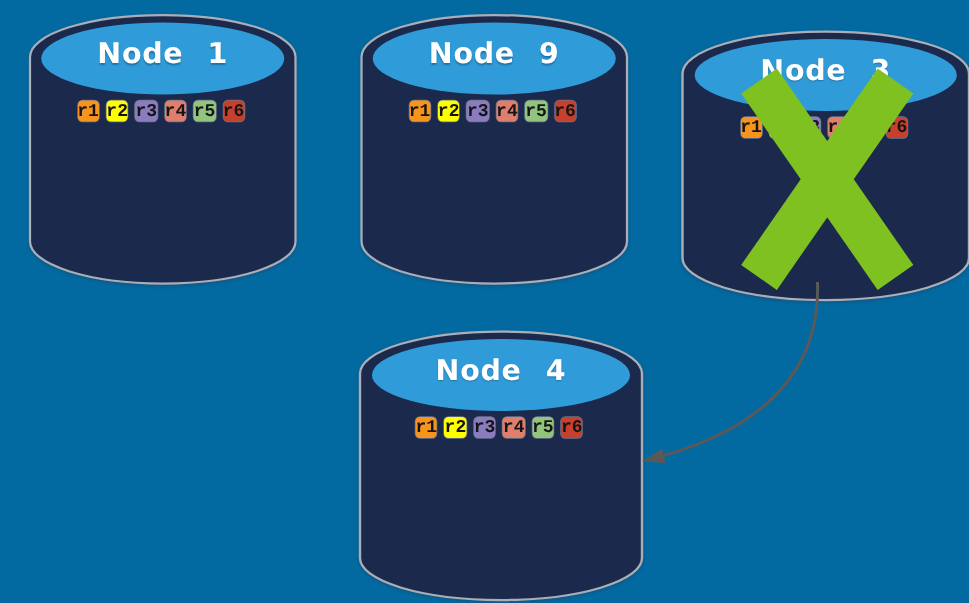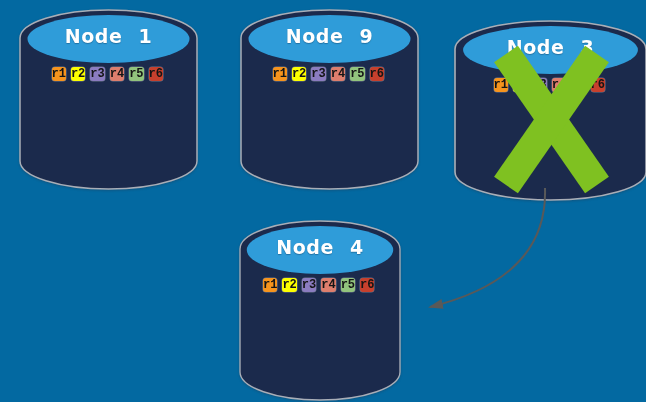--- a/index.html
+++ b/index.html
@@ -79,21 +79,21 @@
     <div class="rows">
       <div class="row" style="background-color: rgb(247, 148, 29);">r1</div>
       <div class="row" style="background-color: rgb(253, 255, 0);">r2</div>
       <div class="row" style="background-color: rgb(139, 124, 192);">r3</div>
       <div class="row" style="background-color: rgb(222, 126, 109);">r4</div>
       <div class="row" style="background-color: rgb(146, 196, 125);">r5</div>
       <div class="row" style="background-color: rgb(199, 64, 45);">r6</div>
     </div>
   </div>
 
-  <div class="node" style="left:240px;top:219px;width:160px;height:183px;">
+  <div class="node" style="left:240px;top:219px;width:188px;height:183px;">
     <svg class="cyl" viewBox="0 0 177 183" preserveAspectRatio="none">
       <path stroke="#A9AEB7" stroke-width="1.5" d="M0,30 A88.5,28 0 0 1 177,30 L177,153 A88.5,28 0 0 1 0,153 Z" style="fill: rgb(27, 42, 76);"></path>
       <ellipse cx="88.5" cy="31" rx="81" ry="24" style="fill: rgb(47, 156, 217);"></ellipse>
     </svg>
     <div class="node-title">Node 4</div>
     <div class="rows">
       <div class="row" style="background-color: rgb(247, 148, 29);">r1</div>
       <div class="row" style="background-color: rgb(253, 255, 0);">r2</div>
       <div class="row" style="background-color: rgb(139, 124, 192);">r3</div>
       <div class="row" style="background-color: rgb(222, 126, 109);">r4</div>

